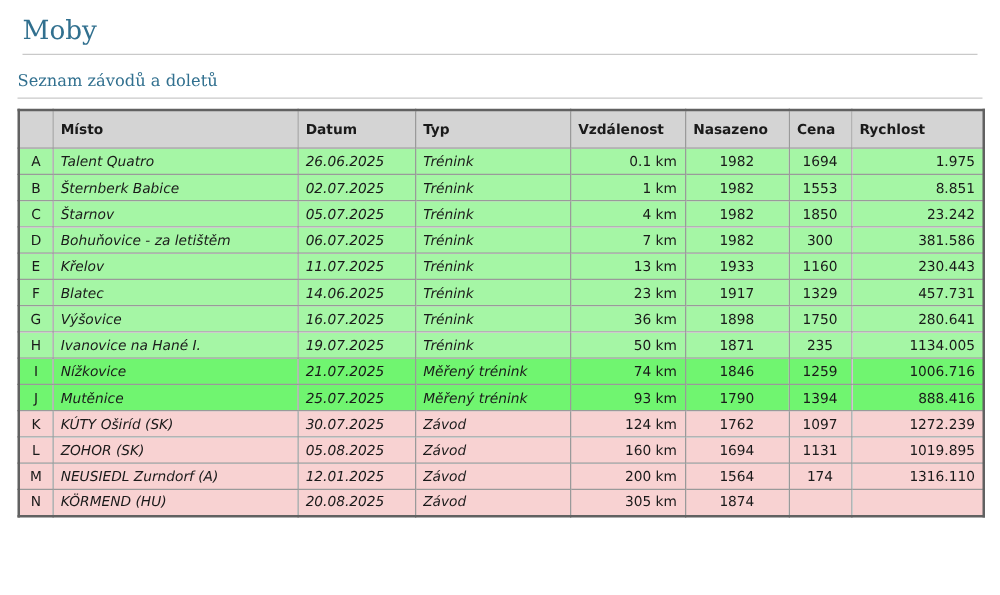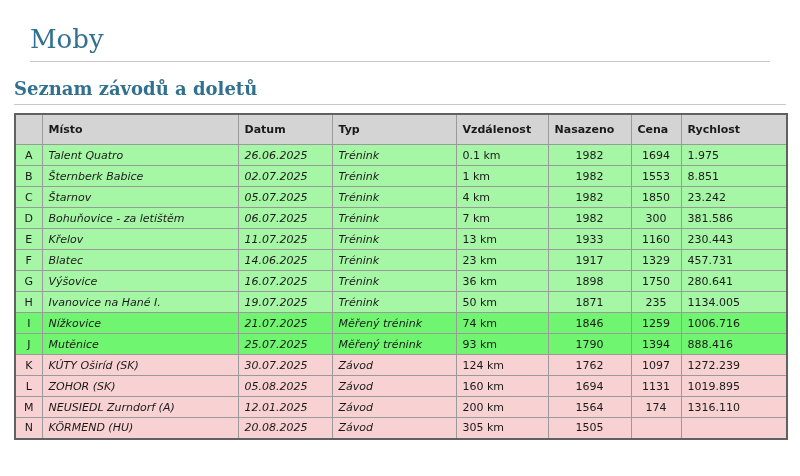--- a/index.html
+++ b/index.html
@@ -10,23 +10,23 @@
     font-family: "DejaVu Sans", sans-serif;
     color: #1a1a1a;
     overflow: hidden;
   }
   .page { padding: 6px 14px 0 14px; width: 800px; }
 
   
   .page-title {
     font-family: "DejaVu Serif", serif;
     font-weight: normal;
-    font-size: 26px;
+    font-size: 21px;
     color: var(--heading, #31708f);
-    margin: 16px;
+    margin: 4px;
     padding: 2px 0 7px 0;
     border-bottom: 1px solid #c9c9c9;
   }
 
   
   .owner-table {
     margin-top: 17px;
     border-collapse: collapse;
     border: 2px solid #858585;
   }
@@ -51,22 +51,22 @@
   .owner-table td.bold { font-weight: bold; background: #f8f8f8; }
   .owner-table td.mono {
     font-family: "DejaVu Sans Mono", monospace;
     font-size: 12px;
     color: #222;
   }
 
   
   .section-title {
     font-family: "DejaVu Serif", serif;
-    font-weight: bold;
-    font-size: 18px;
+    font-weight: normal;
+    font-size: 13px;
     color: var(--heading, #31708f);
     margin: 14px 0 8px 0;
     padding-bottom: 5px;
     border-bottom: 1px solid #c9c9c9;
   }
 
   
   .races-table {
     border-collapse: collapse;
     border: 2px solid #616161;
@@ -100,21 +100,21 @@
   .col-misto      { width: 196px; }
   .col-datum      { width: 94px; }
   .col-typ        { width: 124px; }
   .col-vzdalenost { width: 92px; }
   .col-nasazeno   { width: 83px; margin-left: 36px; }
   .col-cena       { width: 50px; }
   .col-rychlost   { width: 106px; }
 
   .align-left   { text-align: left; font-style: italic; }
   .align-center { text-align: center; }
-  .align-right  { }
+  .align-right  { text-align: right; }
 </style>
 </head>
 <body>
 
 <div class="page">
 
   <h1 class="page-title">Moby</h1>
 
 
   <h2 class="section-title">Seznam závodů a doletů</h2>
@@ -262,20 +262,20 @@
           <td class="col-nasazeno align-center">1564</td>
           <td class="col-cena align-center">174</td>
           <td class="col-rychlost align-right">1316.110</td>
         </tr>
         <tr class="row-race">
           <td class="col-letter align-center">N</td>
           <td class="col-misto align-left">KÖRMEND (HU)</td>
           <td class="col-datum align-left">20.08.2025</td>
           <td class="col-typ align-left">Závod</td>
           <td class="col-vzdalenost align-right">305 km</td>
-          <td class="col-nasazeno align-center">1505</td>
+          <td class="col-nasazeno align-center">1874</td>
           <td class="col-cena align-center"></td>
           <td class="col-rychlost align-right"></td>
         </tr>
       </tbody>
   </table>
 
 </div>
 
 </body></html>

